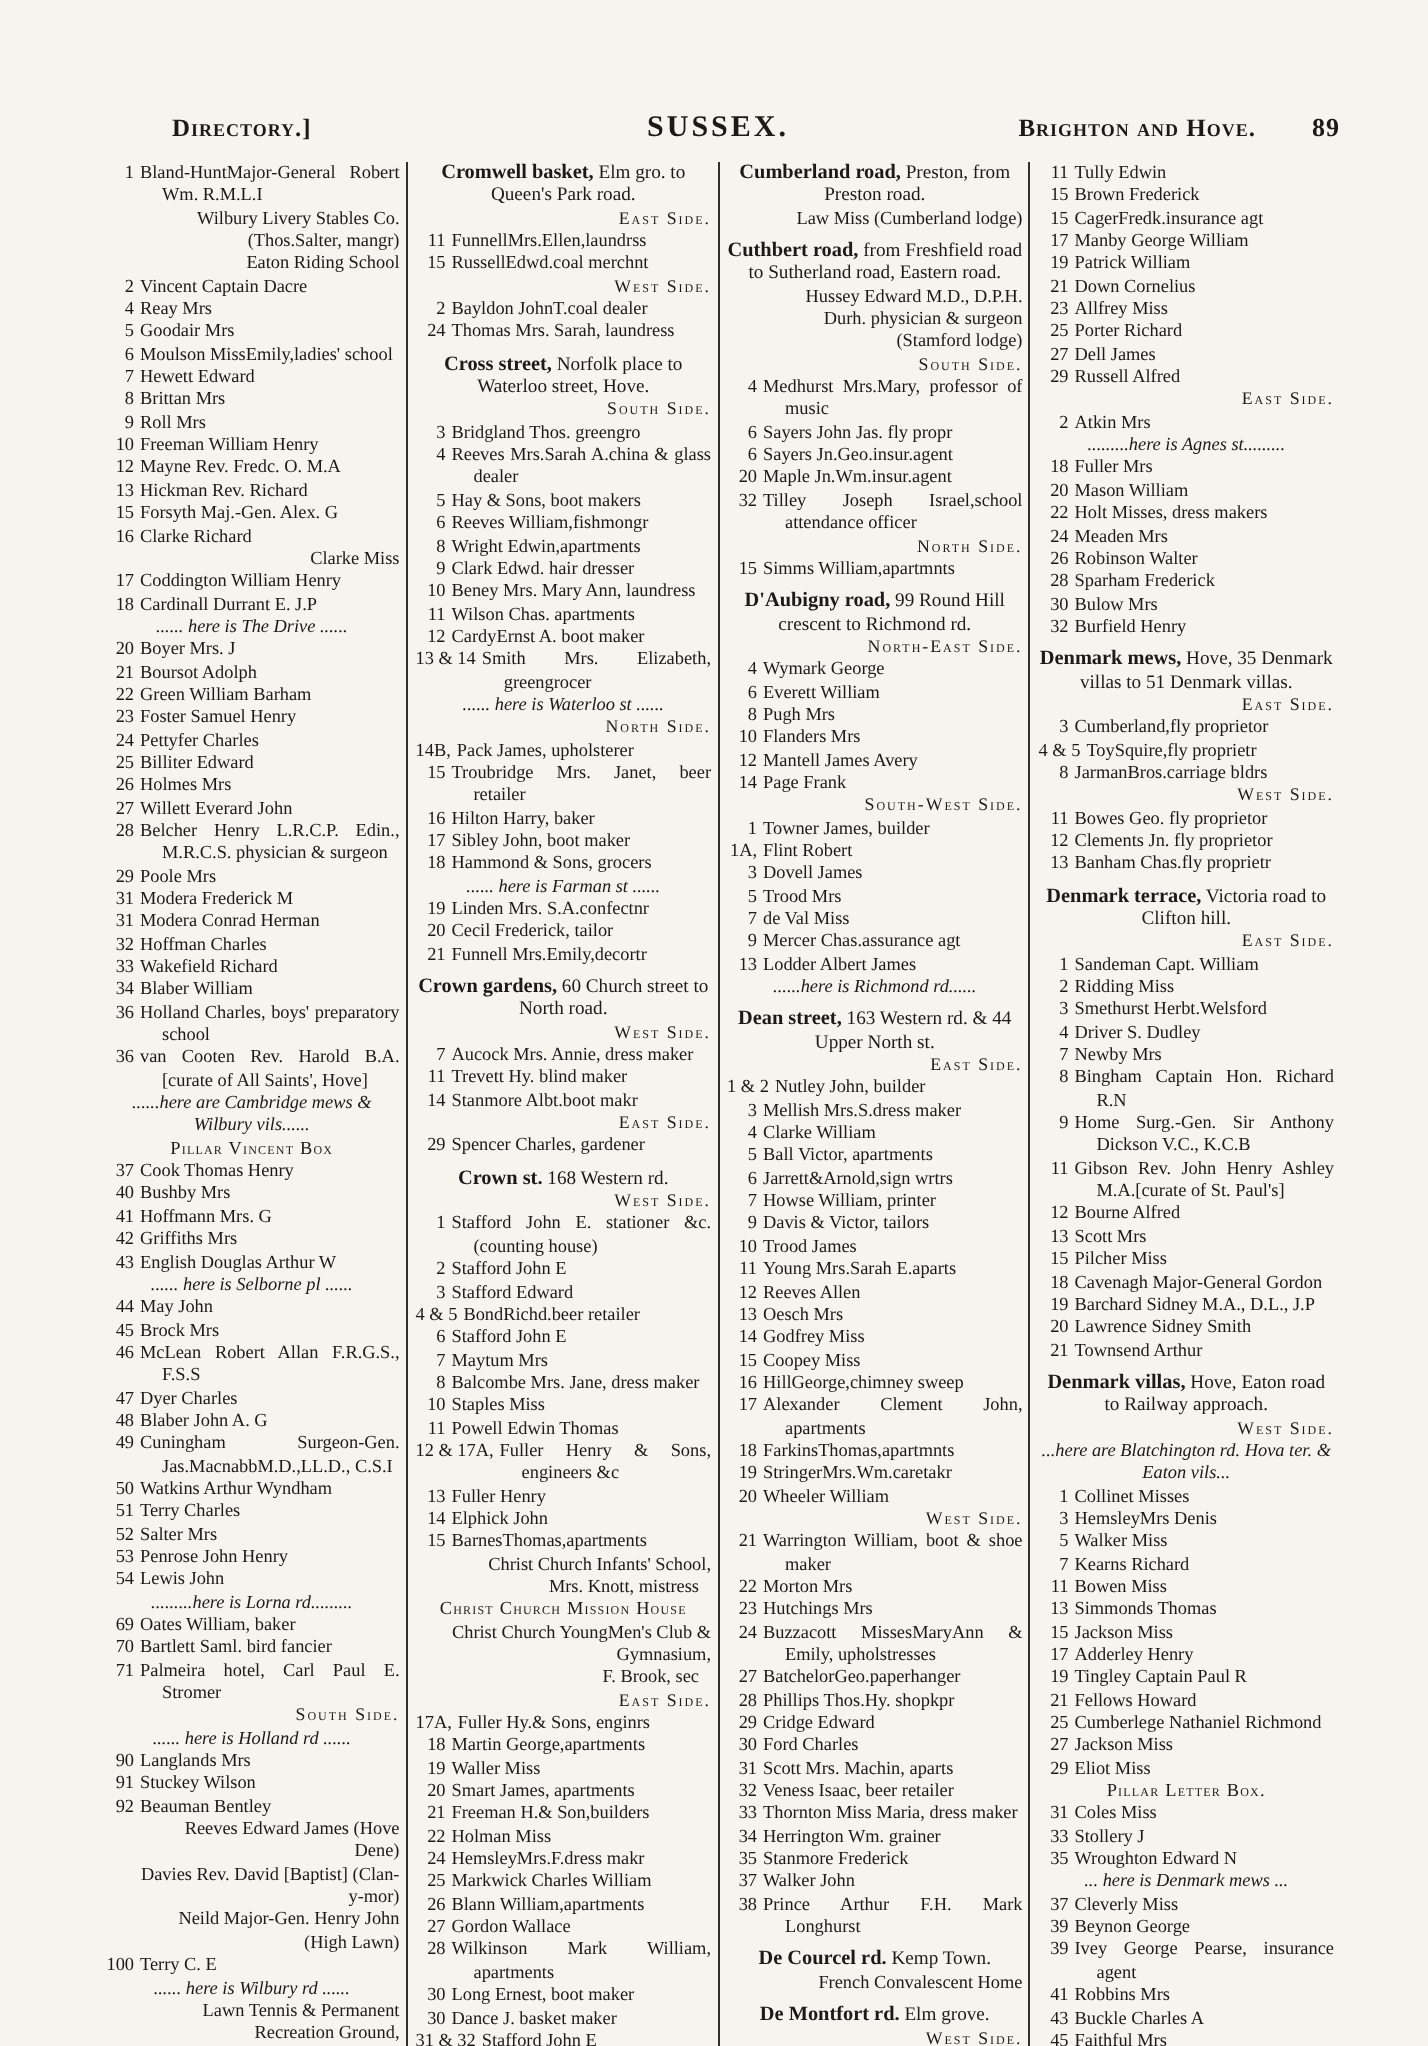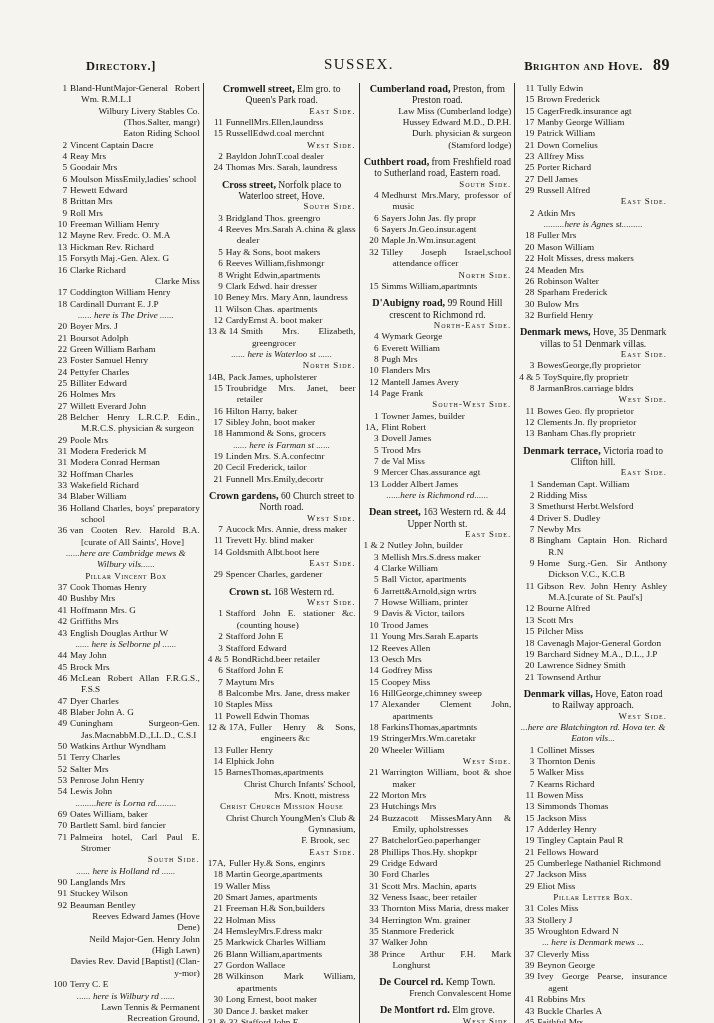--- a/index.html
+++ b/index.html
@@ -4,23 +4,23 @@
 <style>
   html,body { margin:0; padding:0; }
   body {
     width:714px; height:1023px; overflow:hidden;
     background:#f6f4ee; color:#1b1a18;
     font-family:"Liberation Serif", serif;
   }
   .page { padding:56px 44px 0 48px; }
   .header { position:relative; display:flex; justify-content:space-between; align-items:baseline; margin-bottom:9px; }
   .h-left { font-variant:small-caps; font-weight:bold; font-size:12.5px; letter-spacing:.5px; padding-left:38px; }
-  .h-center { position:absolute; left:0; right:0; text-align:center; font-weight:normal; font-size:15px; letter-spacing:1.5px; }
+  .h-center { position:absolute; left:0; right:0; text-align:center; font-weight:bold; font-size:15px; letter-spacing:1.5px; }
   .h-right { font-variant:small-caps; font-weight:bold; font-size:12.5px; letter-spacing:.5px; }
-  .h-page { font-family:"Liberation Serif", serif; font-weight:bold; font-size:16px; margin-left:10px; }
+  .h-page { font-family:"Liberation Serif", serif; font-weight:bold; font-size:13px; margin-left:28px; }
 
   .columns { display:flex; align-items:stretch; }
   .col { flex:1 1 0; padding:0 3px 6px 4px; min-width:0; }
   .col + .col { border-left:1px solid #33302c; }
 
   .line { font-size:9.2px; line-height:11.35px; }
   .entry,.plain { display:flex; align-items:flex-start; }
   .num { min-width:15px; text-align:right; padding-right:3px; white-space:nowrap; flex-shrink:0; }
   .etext { flex:1; min-width:0; text-align:justify; padding-left:11px; text-indent:-11px; }
   .plain .etext { text-align:right; }
@@ -277,38 +277,38 @@
         <div class="line entry">
           <span class="num">92</span>
           <span class="etext">Beauman Bentley</span>
         </div>
         <div class="line plain">
           <span class="num"></span>
           <span class="etext">Reeves Edward James (Hove Dene)</span>
         </div>
         <div class="line plain">
           <span class="num"></span>
+          <span class="etext">Davies Rev. David [Baptist] (Clan-y-mor)</span>
+        </div>
+        <div class="line plain">
+          <span class="num"></span>
           <span class="etext">Neild Major-Gen. Henry John (High Lawn)</span>
-        </div>
-        <div class="line plain">
-          <span class="num"></span>
-          <span class="etext">Davies Rev. David [Baptist] (Clan-y-mor)</span>
         </div>
         <div class="line entry">
           <span class="num">100</span>
           <span class="etext">Terry C. E</span>
         </div>
         <div class="line here">...... here is Wilbury rd ......</div>
         <div class="line plain">
           <span class="num"></span>
           <span class="etext">Lawn Tennis &amp; Permanent Recreation Ground,</span>
         </div>
       </div>
       <div class="col">
-        <div class="line street"><span class="sname">Cromwell street,</span> Elm gro. to Queen's Park road.</div>
+        <div class="line street"><span class="sname">Cromwell basket,</span> Elm gro. to Queen's Park road.</div>
         <div class="line side">East Side.</div>
         <div class="line entry">
           <span class="num">11</span>
           <span class="etext">FunnellMrs.Ellen,laundrss</span>
         </div>
         <div class="line entry">
           <span class="num">15</span>
           <span class="etext">RussellEdwd.coal merchnt</span>
         </div>
         <div class="line side">West Side.</div>
@@ -402,21 +402,21 @@
         <div class="line entry">
           <span class="num">7</span>
           <span class="etext">Aucock Mrs. Annie, dress maker</span>
         </div>
         <div class="line entry">
           <span class="num">11</span>
           <span class="etext">Trevett Hy. blind maker</span>
         </div>
         <div class="line entry">
           <span class="num">14</span>
-          <span class="etext">Goldsmith Albt.boot here</span>
+          <span class="etext">Stanmore Albt.boot makr</span>
         </div>
         <div class="line side">East Side.</div>
         <div class="line entry">
           <span class="num">29</span>
           <span class="etext">Spencer Charles, gardener</span>
         </div>
         <div class="line street"><span class="sname">Crown st.</span> 168 Western rd.</div>
         <div class="line side">West Side.</div>
         <div class="line entry">
           <span class="num">1</span>
@@ -538,25 +538,25 @@
           <span class="num">31 &amp; 32</span>
           <span class="etext">Stafford John E</span>
         </div>
       </div>
       <div class="col">
         <div class="line street"><span class="sname">Cumberland road,</span> Preston, from Preston road.</div>
         <div class="line plain">
           <span class="num"></span>
           <span class="etext">Law Miss (Cumberland lodge)</span>
         </div>
+        <div class="line street"><span class="sname">Cuthbert road,</span> from Freshfield road to Sutherland road, Eastern road.</div>
         <div class="line plain">
           <span class="num"></span>
           <span class="etext">Hussey Edward M.D., D.P.H. Durh. physician &amp; surgeon (Stamford lodge)</span>
         </div>
-        <div class="line street"><span class="sname">Cuthbert road,</span> from Freshfield road to Sutherland road, Eastern road.</div>
         <div class="line side">South Side.</div>
         <div class="line entry">
           <span class="num">4</span>
           <span class="etext">Medhurst Mrs.Mary, professor of music</span>
         </div>
         <div class="line entry">
           <span class="num">6</span>
           <span class="etext">Sayers John Jas. fly propr</span>
         </div>
         <div class="line entry">
@@ -851,21 +851,21 @@
           <span class="etext">Bulow Mrs</span>
         </div>
         <div class="line entry">
           <span class="num">32</span>
           <span class="etext">Burfield Henry</span>
         </div>
         <div class="line street"><span class="sname">Denmark mews,</span> Hove, 35 Denmark villas to 51 Denmark villas.</div>
         <div class="line side">East Side.</div>
         <div class="line entry">
           <span class="num">3</span>
-          <span class="etext">BowesGeorge,fly proprietor</span>
+          <span class="etext">Cumberland,fly proprietor</span>
         </div>
         <div class="line entry">
           <span class="num">4 &amp; 5</span>
           <span class="etext">ToySquire,fly proprietr</span>
         </div>
         <div class="line entry">
           <span class="num">8</span>
           <span class="etext">JarmanBros.carriage bldrs</span>
         </div>
         <div class="line side">West Side.</div>
@@ -945,21 +945,21 @@
         </div>
         <div class="line street"><span class="sname">Denmark villas,</span> Hove, Eaton road to Railway approach.</div>
         <div class="line side">West Side.</div>
         <div class="line here">...here are Blatchington rd. Hova ter. &amp; Eaton vils...</div>
         <div class="line entry">
           <span class="num">1</span>
           <span class="etext">Collinet Misses</span>
         </div>
         <div class="line entry">
           <span class="num">3</span>
-          <span class="etext">Thornton Denis</span>
+          <span class="etext">HemsleyMrs Denis</span>
         </div>
         <div class="line entry">
           <span class="num">5</span>
           <span class="etext">Walker Miss</span>
         </div>
         <div class="line entry">
           <span class="num">7</span>
           <span class="etext">Kearns Richard</span>
         </div>
         <div class="line entry">

